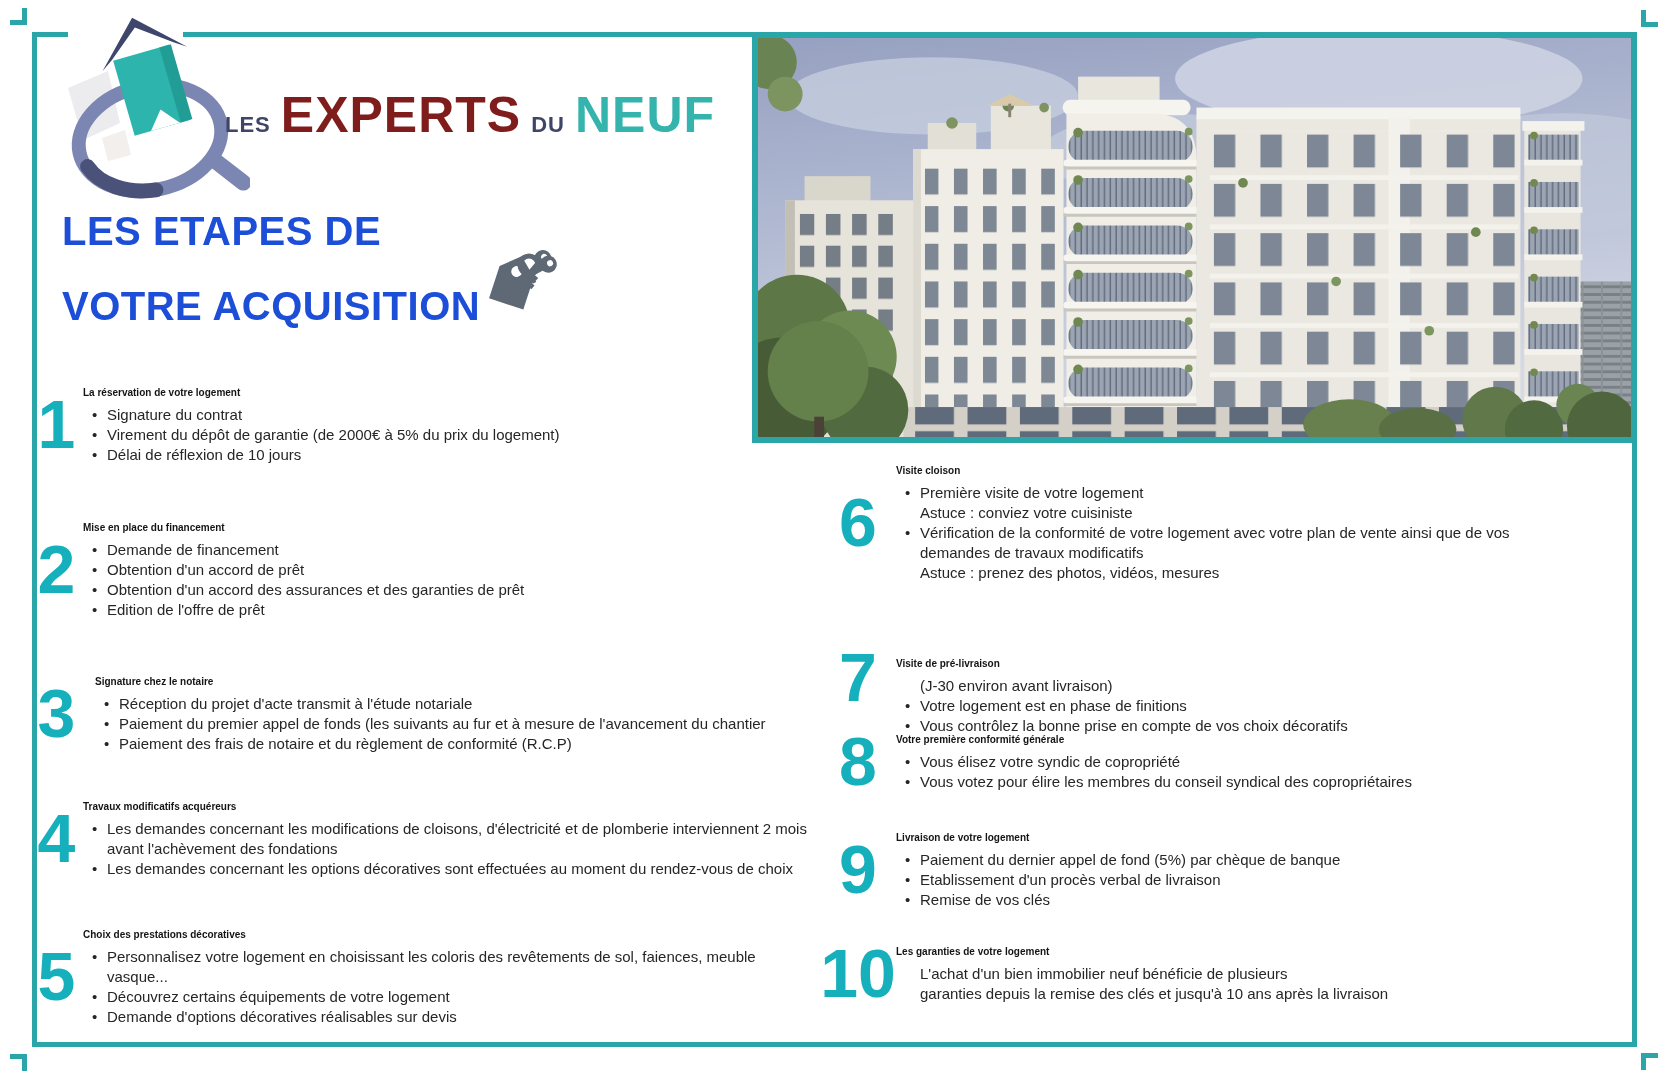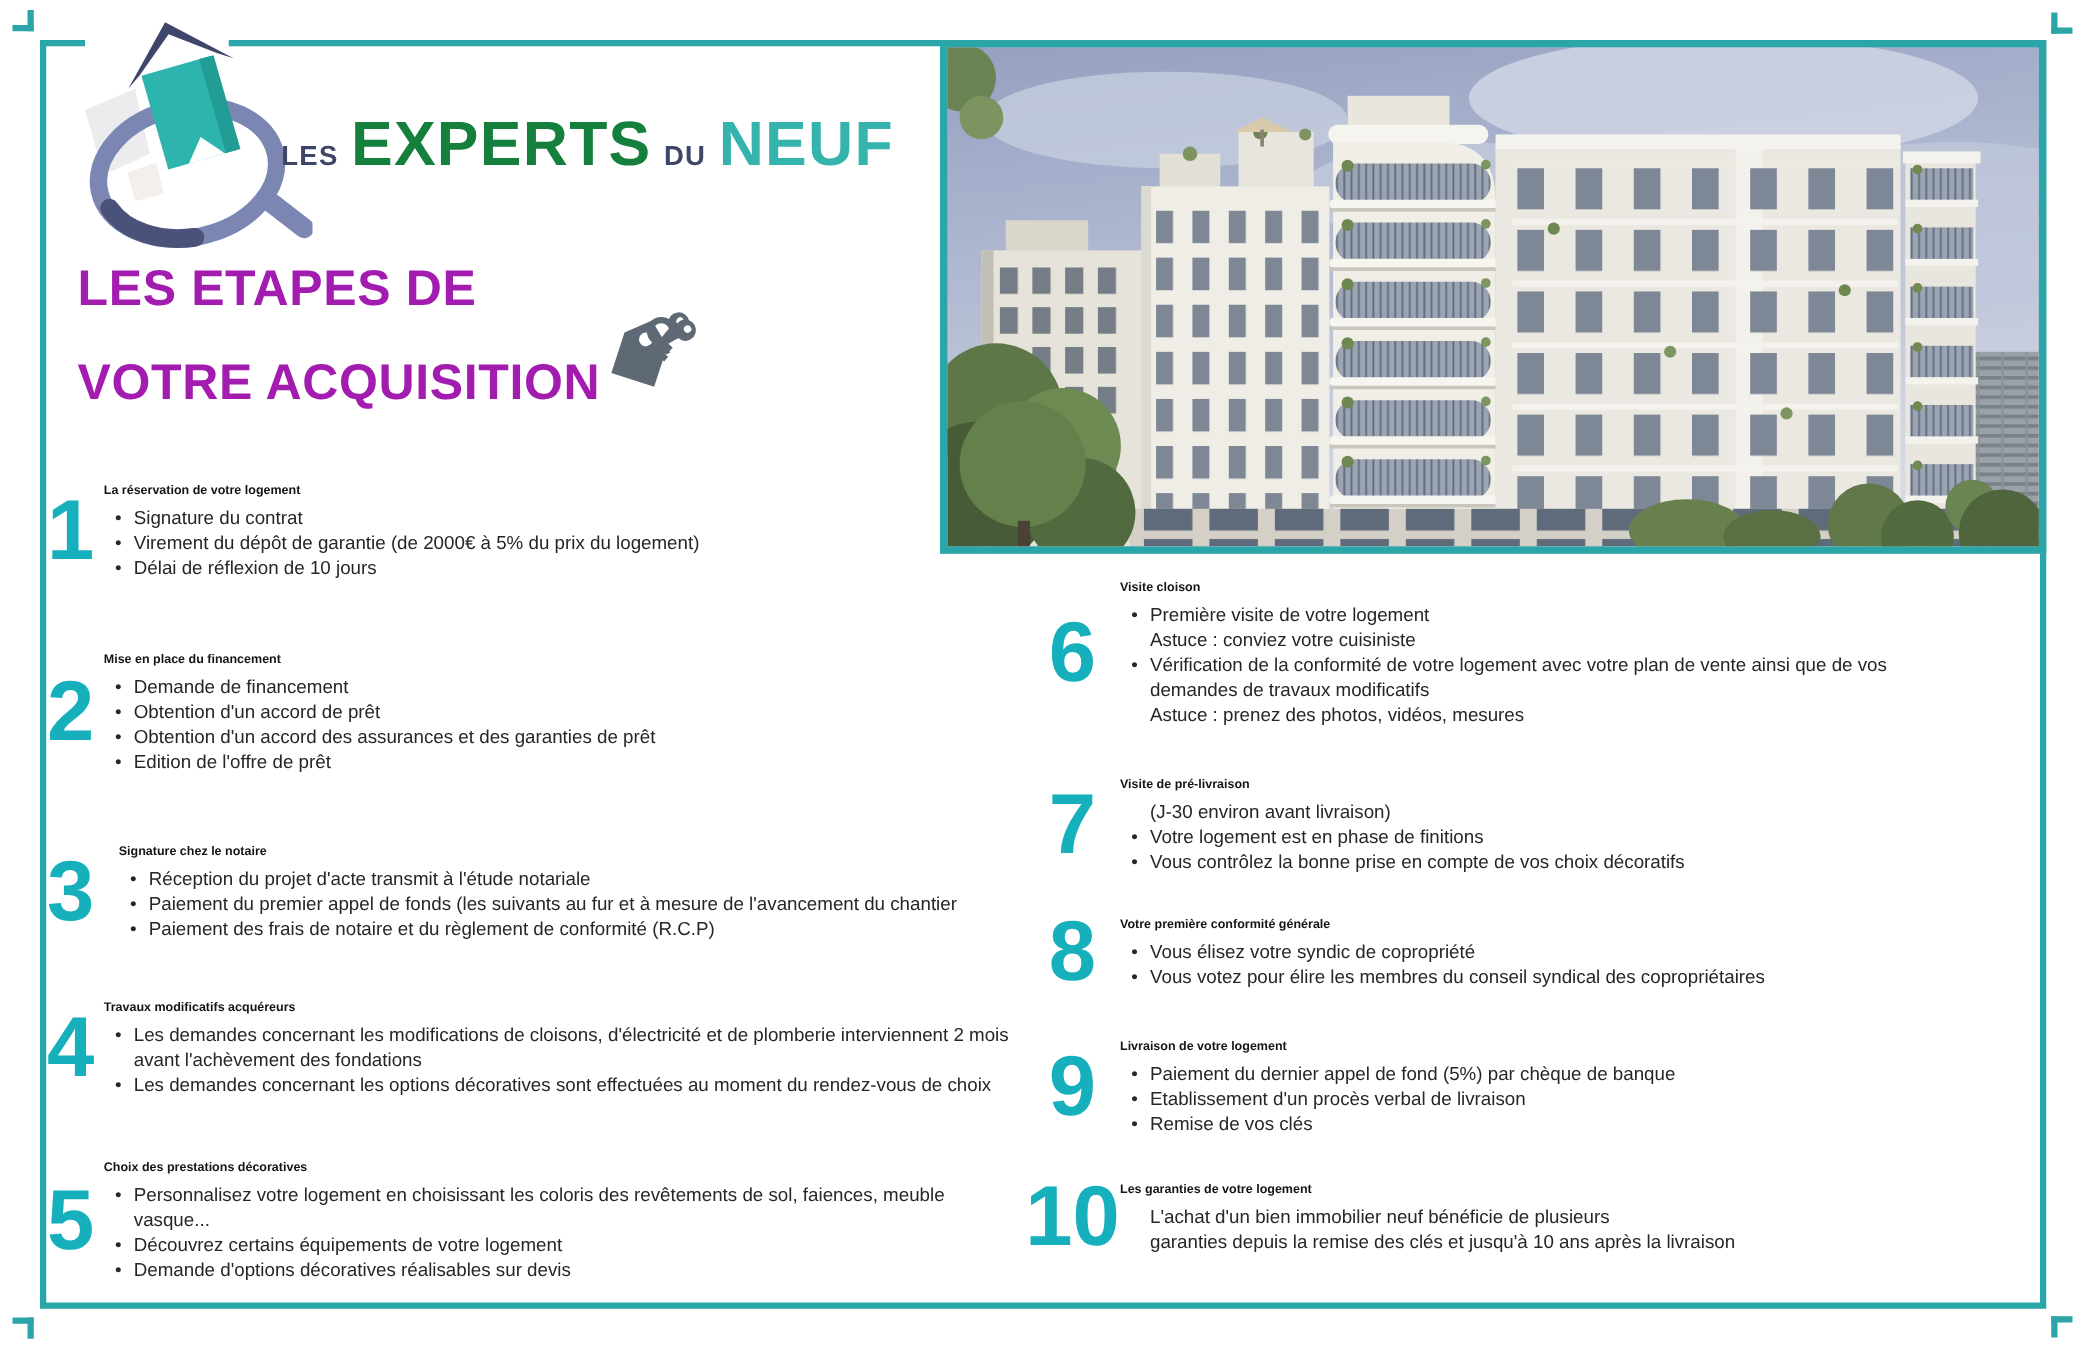--- a/index.html
+++ b/index.html
@@ -10,25 +10,25 @@
          border:5px solid #2aa6a8;box-sizing:border-box;}
   .corner{position:absolute;width:17px;height:17px;box-sizing:border-box;}
   .c-tl{left:10px;top:8px;border-right:5px solid #2aa6a8;border-bottom:5px solid #2aa6a8;}
   .c-tr{left:1641px;top:10px;border-left:5px solid #2aa6a8;border-bottom:5px solid #2aa6a8;}
   .c-bl{left:10px;top:1054px;border-right:5px solid #2aa6a8;border-top:5px solid #2aa6a8;}
   .c-br{left:1641px;top:1053px;border-left:5px solid #2aa6a8;border-top:5px solid #2aa6a8;}
   
   .logo-graphic{position:absolute;left:50px;top:3px;width:200px;height:205px;}
   .logo-text{position:absolute;left:225px;top:86px;display:flex;align-items:baseline;gap:10px;white-space:nowrap;}
   .lt-small{font-size:22px;font-weight:700;color:#3f4566;letter-spacing:1px;}
-  .lt-big-teal{font-size:50px;font-weight:700;color:#15803d;letter-spacing:1px;}
+  .lt-big-teal{font-size:50px;font-weight:700;color:#7f1d1d;letter-spacing:1px;}
   .lt-big-neuf{font-size:50px;font-weight:700;color:#35b4ae;letter-spacing:1px;}
   
   .title{position:absolute;left:62px;top:194px;font-size:40px;line-height:75px;
-         font-weight:700;color:#a21caf;letter-spacing:.5px;}
+         font-weight:700;color:#1d4ed8;letter-spacing:.5px;}
   .keys-icon{position:absolute;left:487px;top:233px;width:84px;height:90px;}
   
   .photo{position:absolute;left:752px;top:32px;width:885px;height:411px;
          border:6px solid #2aa6a8;box-sizing:border-box;background:#b7bfd6;}
   .photo svg{display:block;width:100%;height:100%;}
   
   .step{position:absolute;display:flex;align-items:center;}
   .step-num{font-weight:700;font-size:68px;line-height:60px;color:#16b0bc;text-align:center;flex:0 0 auto;}
   .step-body{flex:0 0 auto;}
   .step-heading{font-size:10px;font-weight:700;color:#141414;line-height:20px;margin-bottom:2px;}
@@ -335,21 +335,21 @@
             <span class="txt">Vérification de la conformité de votre logement avec votre plan de vente ainsi que de vos demandes de travaux modificatifs</span>
           </div>
           <div class="step-item">
             <span class="dot hide">•</span>
             <span class="txt">Astuce : prenez des photos, vidéos, mesures</span>
           </div>
         </div>
       </div>
       <div class="step" style="left: 820px; top: 618px;">
         <div class="step-num" style="width: 76px;">7</div>
-        <div class="step-body" style="width: 645px;">
+        <div class="step-body" style="width: 645px; margin-top: 36px;">
           <div class="step-heading">Visite de pré-livraison</div>
           <div class="step-item">
             <span class="dot hide">•</span>
             <span class="txt">(J-30 environ avant livraison)</span>
           </div>
           <div class="step-item">
             <span class="dot">•</span>
             <span class="txt">Votre logement est en phase de finitions</span>
           </div>
           <div class="step-item">

